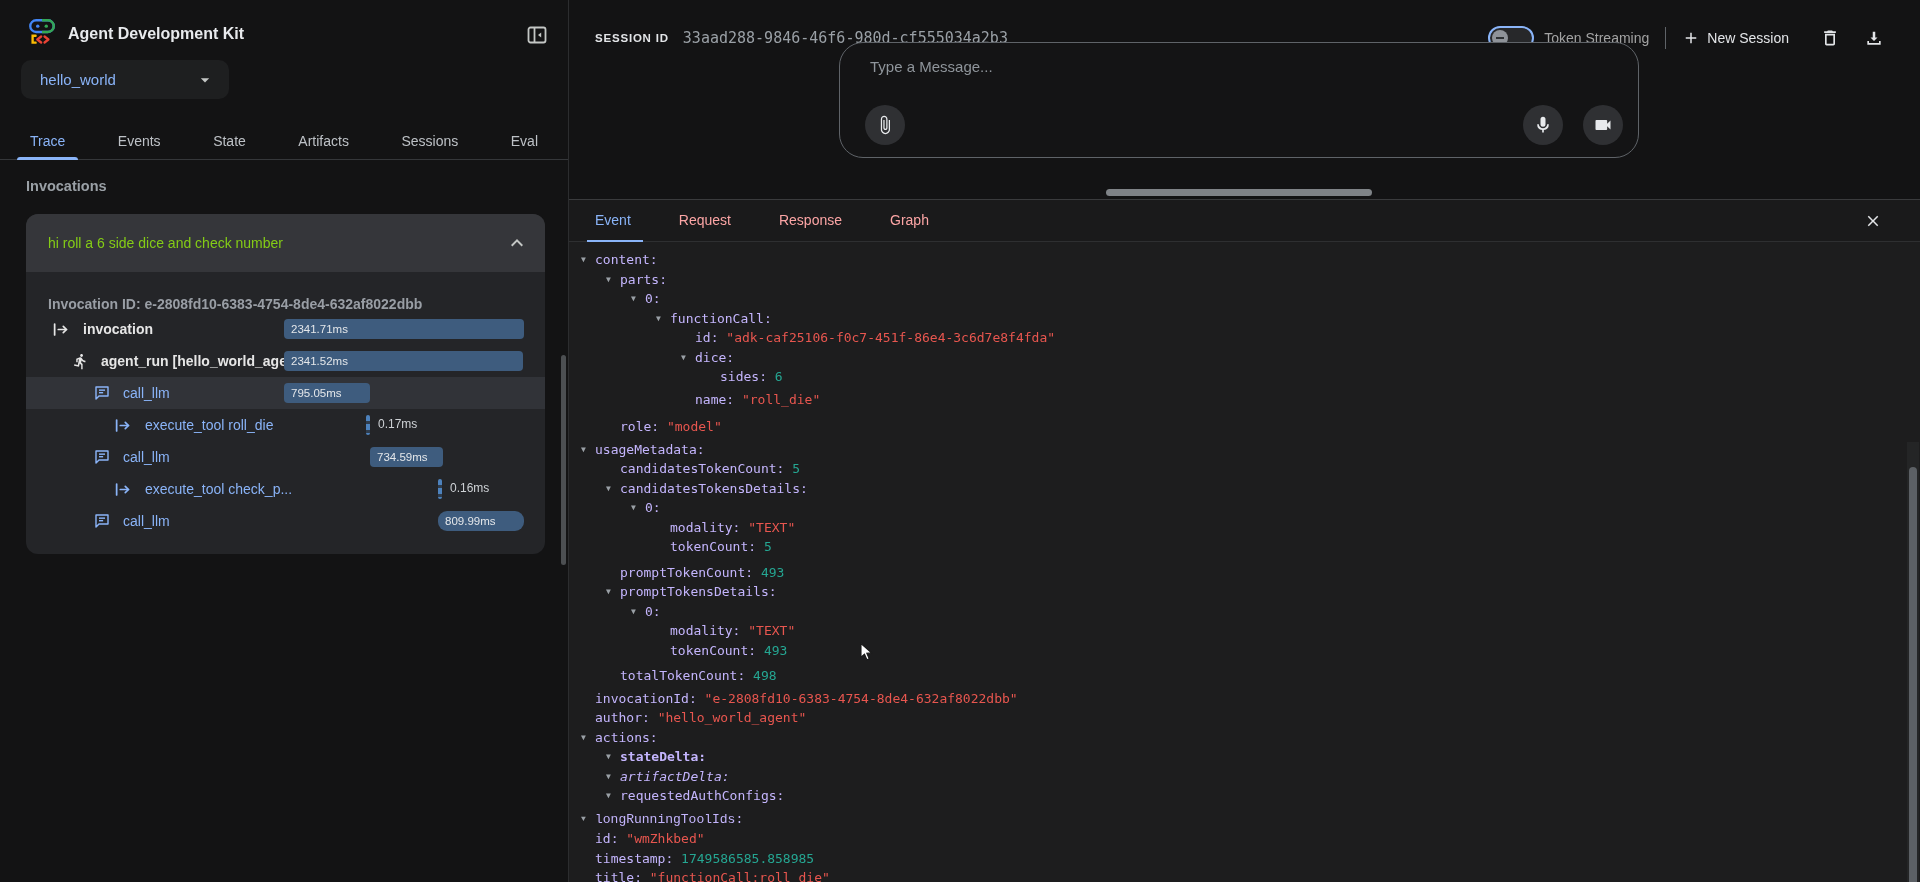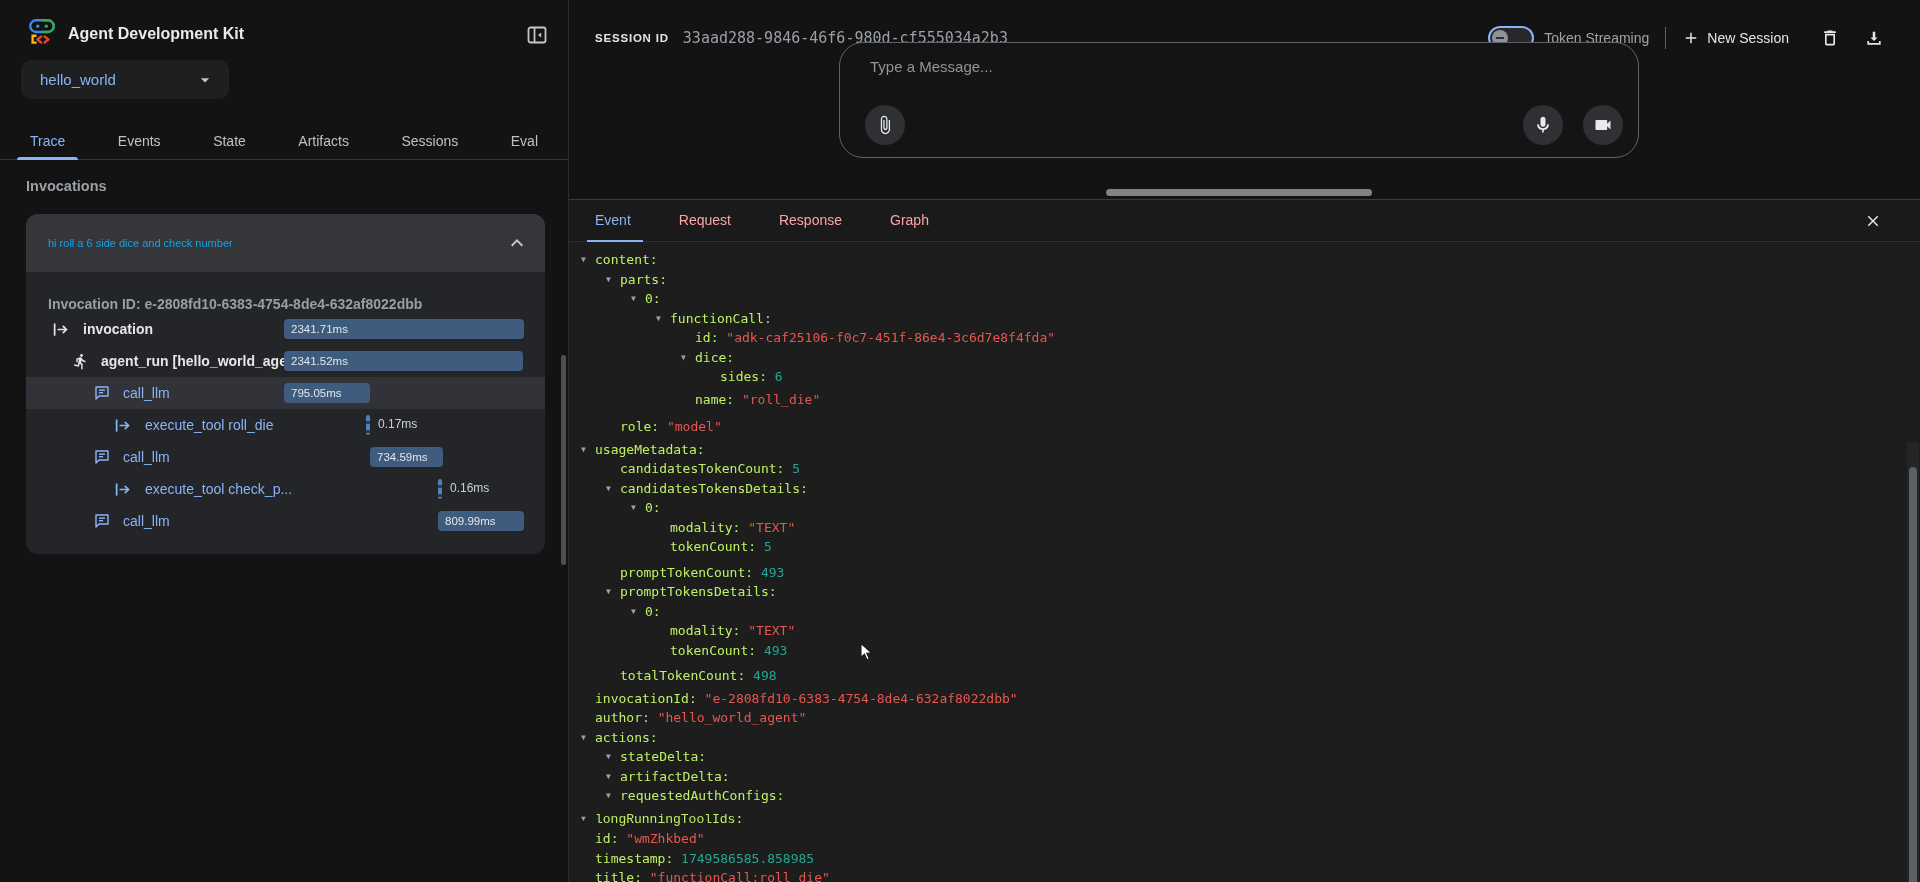--- a/index.html
+++ b/index.html
@@ -22,21 +22,21 @@
   .collapse-btn{position:absolute;left:522px;top:20px;width:30px;height:30px;background:none;border:none;cursor:pointer;display:flex;align-items:center;justify-content:center}
   .app-select{position:absolute;left:21px;top:60px;width:208px;height:39px;background:#1e1f20;border-radius:10px;display:flex;align-items:center;padding:0 14px 0 19px;cursor:pointer}
   .app-select .val{color:var(--accent-blue);font-size:15px;flex:1}
   .side-tabs{position:absolute;left:0;top:123px;width:568px;height:37px;display:flex;justify-content:space-between;padding:0 30px;border-bottom:1px solid #35373a}
   .stab{position:relative;font-size:14px;line-height:36px;color:#bdc1c6;cursor:pointer;white-space:nowrap}
   .stab.active{color:var(--accent-blue)}
   .stab.active::after{content:"";position:absolute;left:-13px;right:-13px;bottom:-1px;height:3px;background:var(--accent-blue);border-radius:3px 3px 0 0}
   .invocations-label{position:absolute;left:26px;top:178px;font-size:14.5px;font-weight:600;color:#9aa0a6}
   .inv-card{position:absolute;left:26px;top:214px;width:519px;height:340px;background:#242528;border-radius:12px}
   .inv-title{height:58px;background:#35363a;border-radius:12px 12px 0 0;display:flex;align-items:center;padding:0 16px 0 22px;cursor:pointer}
-  .inv-title .prompt{flex:1;font-size:11px;color:#0ea5e9}
+  .inv-title .prompt{flex:1;font-size:14px;color:#84cc16}
   .inv-id{position:absolute;left:22px;top:82px;font-size:14px;font-weight:600;color:#999ea5}
   .span-rows{position:absolute;left:0;top:99px;width:519px}
   .span-row{position:relative;height:32px;display:flex;align-items:center;cursor:pointer}
   .span-row.selected{background:#313338}
   .span-row .s-icon{flex:none;margin-right:12px}
   .span-row .s-label{font-size:14px;white-space:nowrap}
   .span-row.cw .s-label{color:#e6e6e6;font-weight:600}
   .span-row.cb .s-label{color:var(--accent-blue)}
   .d0 .s-icon{margin-left:25px}.d1 .s-icon{margin-left:46px}
   .d2 .s-icon{margin-left:67px}.d3 .s-icon{margin-left:87px}
@@ -76,21 +76,21 @@
   .etab:first-child{padding-left:0;padding-right:24px}
   .etab.active{color:var(--accent-blue)}
   .etab.active::after{content:"";position:absolute;left:-6px;right:10px;bottom:-1px;height:2.5px;background:var(--accent-blue)}
   .etab:first-child.active::after{left:-8px;right:12px}
   .close-btn{position:absolute;right:34px;top:7px;width:28px;height:28px;background:none;border:none;cursor:pointer;display:flex;align-items:center;justify-content:center}
 
   .json-tree{position:absolute;left:0;top:42px;right:16px;bottom:0;padding:8px 0 0 12px;
     font-family:"DejaVu Sans Mono",monospace;font-size:13px;color:#dcdfe2;overflow:hidden}
   .jline{line-height:19.5px;white-space:pre}
   .jarrow{display:inline-block;width:14px;margin-left:-14px;color:#9aa0a6;font-size:8px;vertical-align:2px;cursor:pointer}
-  .jkey{color:#bef264}
+  .jkey{color:#c4b5fd}
   .jstr{color:var(--json-string)}
   .jnum{color:var(--json-number)}
 
   .v-scroll{position:absolute;right:2px;top:242px;width:12px;bottom:0;background:#242526}
   .v-thumb{position:absolute;left:2px;right:2px;top:25px;height:595px;background:#5c6065;border-radius:5px;cursor:grab}
 
   .cursor{position:absolute;left:858px;top:642px;pointer-events:none}
 </style>
 </head>
 <body>
@@ -217,21 +217,21 @@
         </div>
         <div class="span-row d2 cb">
           <span class="s-icon">
             <svg width="18" height="18" viewBox="0 0 24 24" fill="none" stroke="#8ab4f8" stroke-width="1.9" stroke-linejoin="round">
               <path d="M4 4h16v12H8l-4 4z"></path>
               <line x1="8" y1="8.2" x2="16" y2="8.2"></line>
               <line x1="8" y1="11.6" x2="13.5" y2="11.6"></line>
             </svg>
           </span>
           <span class="s-label">call_llm</span>
-          <div class="bar" style="left: 412px; width: 86px;">809.99ms</div>
+          <div class="bar" style="left: 412px; width: 86px; border-radius: 9px;">809.99ms</div>
         </div>
       </div>
   </div>
 
   <div class="sb-scroll"></div>
 </aside>
 
 <main class="main">
 
   <header class="session-header">
@@ -328,22 +328,22 @@
         <div class="jline" style="padding-left: 89px;"><span class="jkey">tokenCount:</span> <span class="jnum">5</span></div>
         <div class="jline" style="padding-left: 39px; margin-top: 6px;"><span class="jkey">promptTokenCount:</span> <span class="jnum">493</span></div>
         <div class="jline" style="padding-left: 39px;"><span class="jarrow">▼</span><span class="jkey">promptTokensDetails:</span></div>
         <div class="jline" style="padding-left: 64px;"><span class="jarrow">▼</span><span class="jkey">0:</span></div>
         <div class="jline" style="padding-left: 89px;"><span class="jkey">modality:</span> <span class="jstr">"TEXT"</span></div>
         <div class="jline" style="padding-left: 89px;"><span class="jkey">tokenCount:</span> <span class="jnum">493</span></div>
         <div class="jline" style="padding-left: 39px; margin-top: 6px;"><span class="jkey">totalTokenCount:</span> <span class="jnum">498</span></div>
         <div class="jline" style="padding-left: 14px; margin-top: 3px;"><span class="jkey">invocationId:</span> <span class="jstr">"e-2808fd10-6383-4754-8de4-632af8022dbb"</span></div>
         <div class="jline" style="padding-left: 14px;"><span class="jkey">author:</span> <span class="jstr">"hello_world_agent"</span></div>
         <div class="jline" style="padding-left: 14px;"><span class="jarrow">▼</span><span class="jkey">actions:</span></div>
-        <div class="jline" style="padding-left: 39px;"><span class="jarrow">▼</span><span class="jkey">stateDelta:</span></div>
-        <div class="jline" style="padding-left: 39px;"><span class="jarrow">▼</span><span class="jkey">artifactDelta:</span></div>
+        <div class="jline" style="padding-left: 39px; font-weight: bold;"><span class="jarrow">▼</span><span class="jkey">stateDelta:</span></div>
+        <div class="jline" style="padding-left: 39px; font-style: italic;"><span class="jarrow">▼</span><span class="jkey">artifactDelta:</span></div>
         <div class="jline" style="padding-left: 39px;"><span class="jarrow">▼</span><span class="jkey">requestedAuthConfigs:</span></div>
         <div class="jline" style="padding-left: 14px; margin-top: 3px; font-family: Liberation Mono, monospace;"><span class="jarrow">▼</span><span class="jkey">longRunningToolIds:</span></div>
         <div class="jline" style="padding-left: 14px;"><span class="jkey">id:</span> <span class="jstr">"wmZhkbed"</span></div>
         <div class="jline" style="padding-left: 14px;"><span class="jkey">timestamp:</span> <span class="jnum">1749586585.858985</span></div>
         <div class="jline" style="padding-left: 14px;"><span class="jkey">title:</span> <span class="jstr">"functionCall:roll_die"</span></div>
       </div>
     <div class="v-scroll">
       <div class="v-thumb"></div>
     </div>
   </section>

